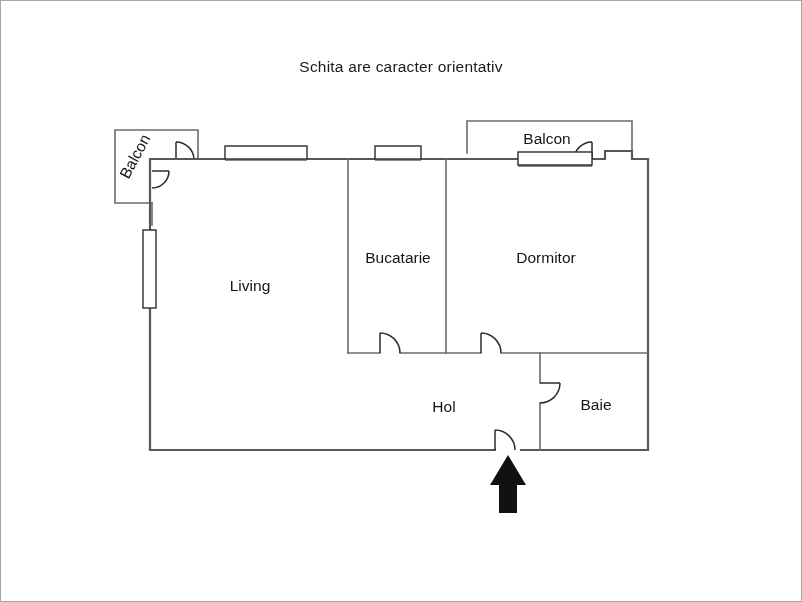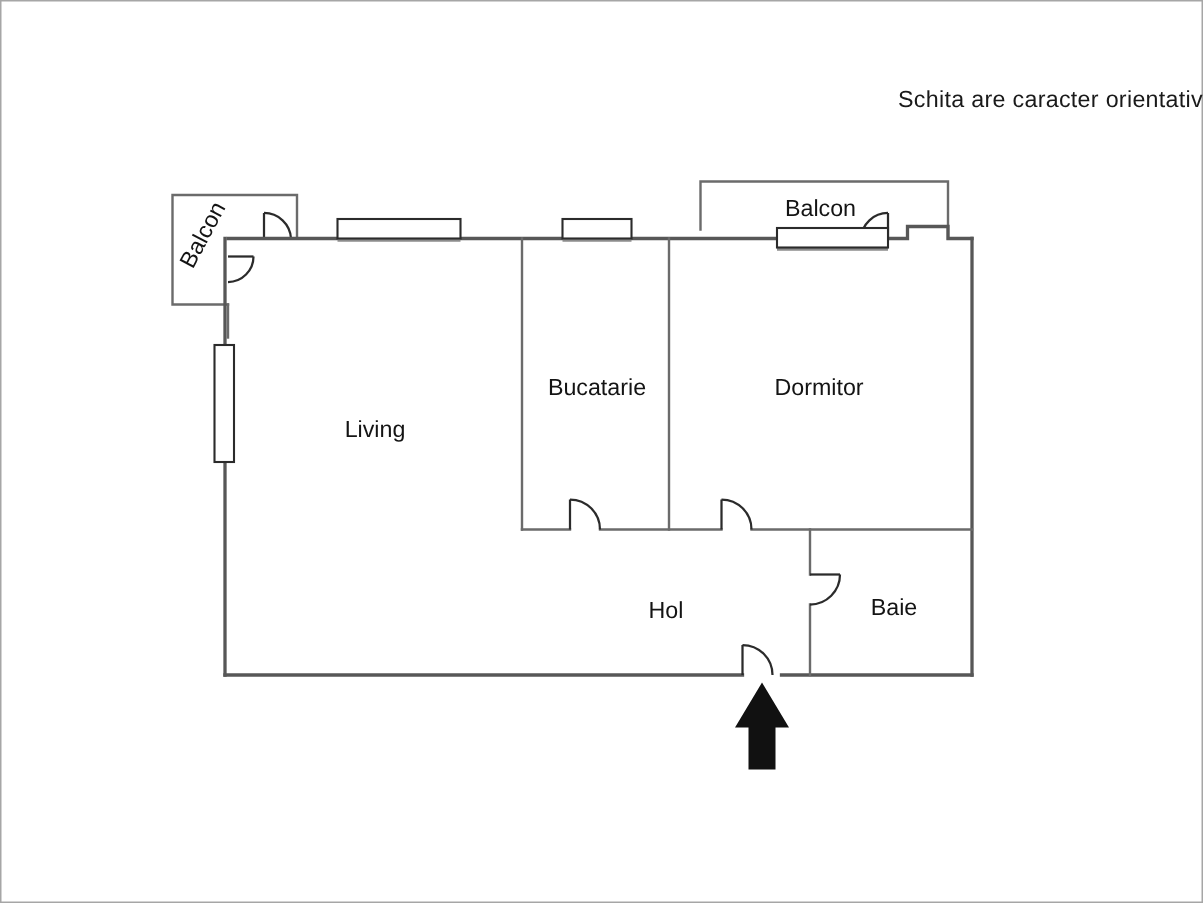--- a/index.html
+++ b/index.html
@@ -30,21 +30,21 @@
     height: 602px;
     box-sizing: border-box;
     border: 1px solid #a6a6a6;
     pointer-events: none;
   }
   #plan-title {
     position: absolute;
     left: 0;
     top: 58px;
     width: 802px;
-    text-align: right;
+    text-align: center;
     font-size: 15.5px;
     color: #1a1a1a;
     letter-spacing: 0.2px;
     white-space: nowrap;
   }
   #floorplan-svg {
     position: absolute;
     left: 0;
     top: 0;
     width: 802px;

